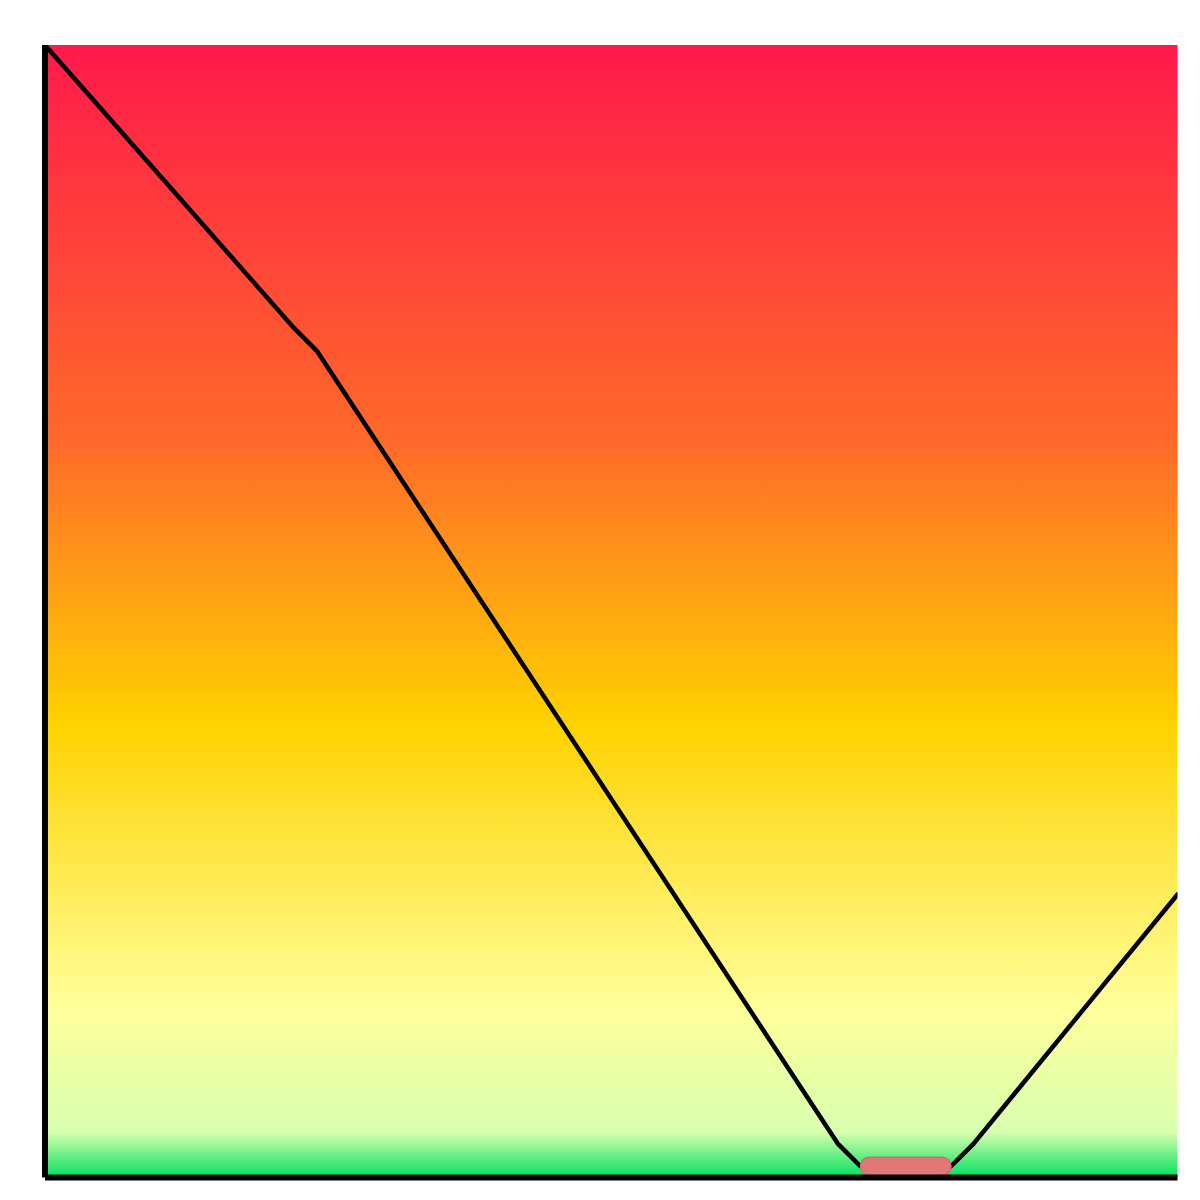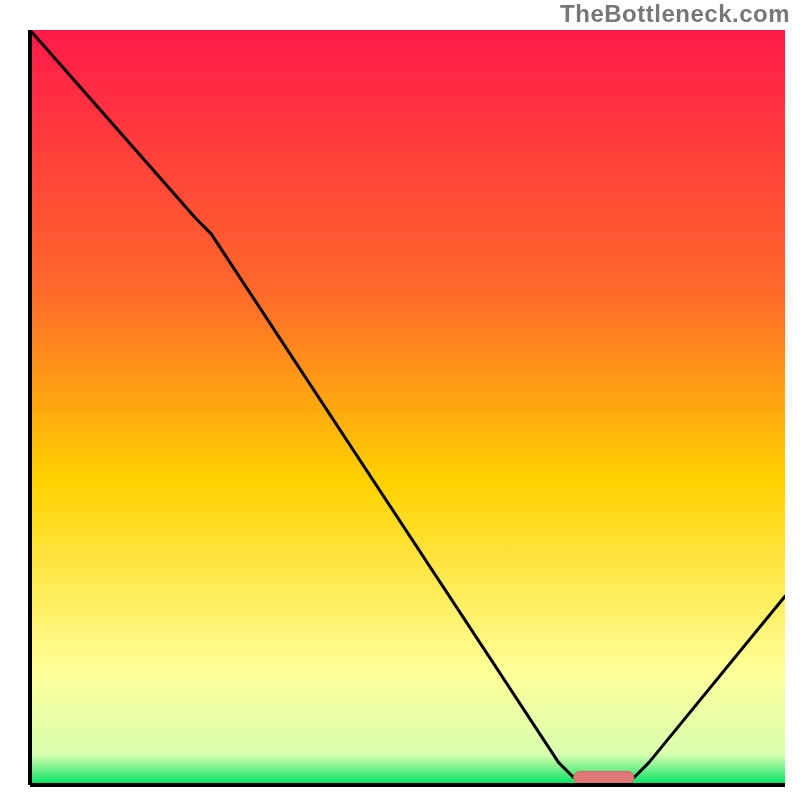--- a/index.html
+++ b/index.html
@@ -55,14 +55,13 @@
   <g clip-path="url(#clip-plot)">
     <path id="curve-path" d="M 30.0 30.0 L 196.1 218.8 L 211.2 233.9 L 558.5 762.4 L 573.6 777.5 L 634.0 777.5 L 649.1 762.4 L 785.0 596.3" fill="none" stroke="#000000" stroke-width="3" stroke-linejoin="round" stroke-linecap="round"></path>
   </g>
 
   <rect id="marker-rect" x="573.6" y="771.45" width="60.39999999999998" height="12" rx="6" ry="6" fill="#e07878" stroke="#d86a6a" stroke-width="1"></rect>
 
   <line id="axis-left" x1="30" y1="30" x2="30" y2="785" stroke="#000000" stroke-width="4"></line>
   <line id="axis-bottom" x1="30" y1="785" x2="785" y2="785" stroke="#000000" stroke-width="4"></line>
 </svg>
 
-<div class="watermark">TheBottleneck.com</div>
 </div>
 
 </body></html>

